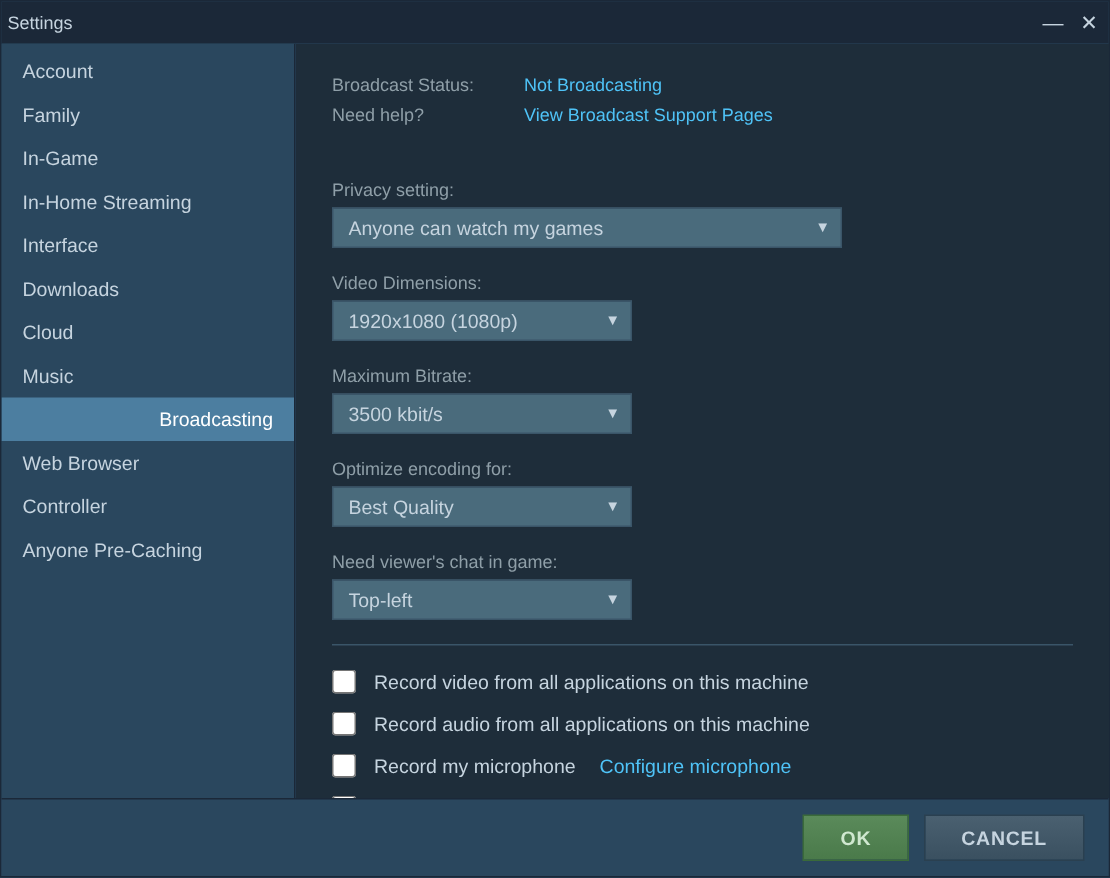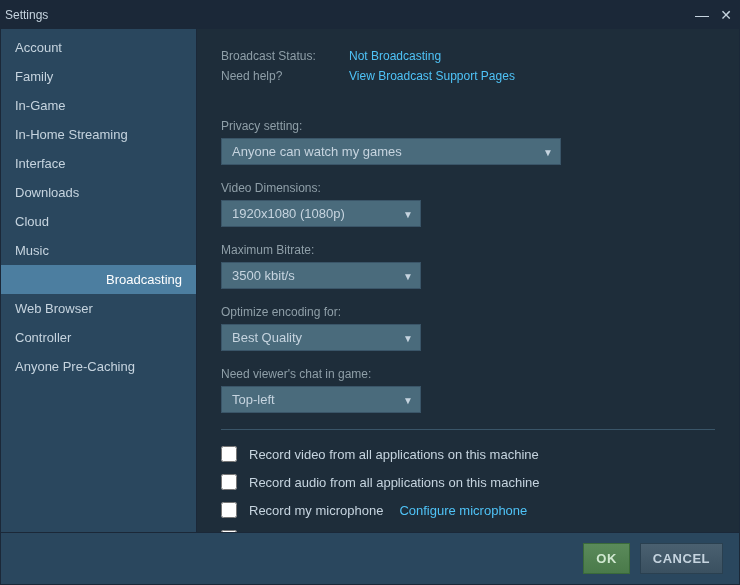--- a/index.html
+++ b/index.html
@@ -165,21 +165,21 @@
       border-top: 1px solid #1b2838;
       height: 52px;
       display: flex;
       align-items: center;
       justify-content: flex-end;
       padding: 0 16px;
       gap: 10px;
       flex-shrink: 0;
     }
     .btn {
-      padding: 7px 12px;
+      padding: 7px 24px;
       font-size: 13px;
       cursor: pointer;
       border: none;
       font-weight: bold;
       text-transform: uppercase;
       letter-spacing: 0.5px;
     }
     .btn-ok {
       background: linear-gradient(to bottom, #5a8a5a, #4a7a4a);
       color: #d0e8d0;

